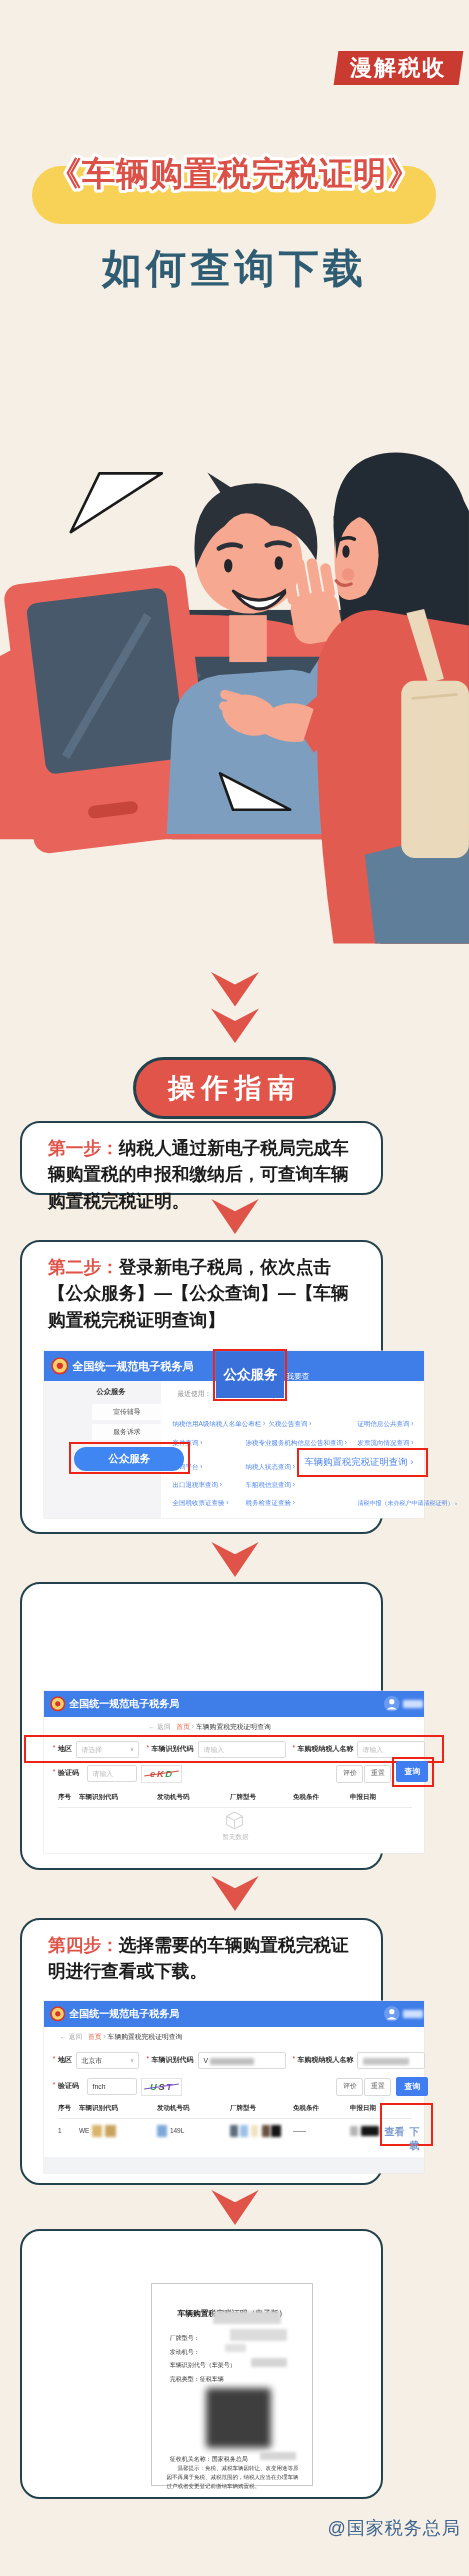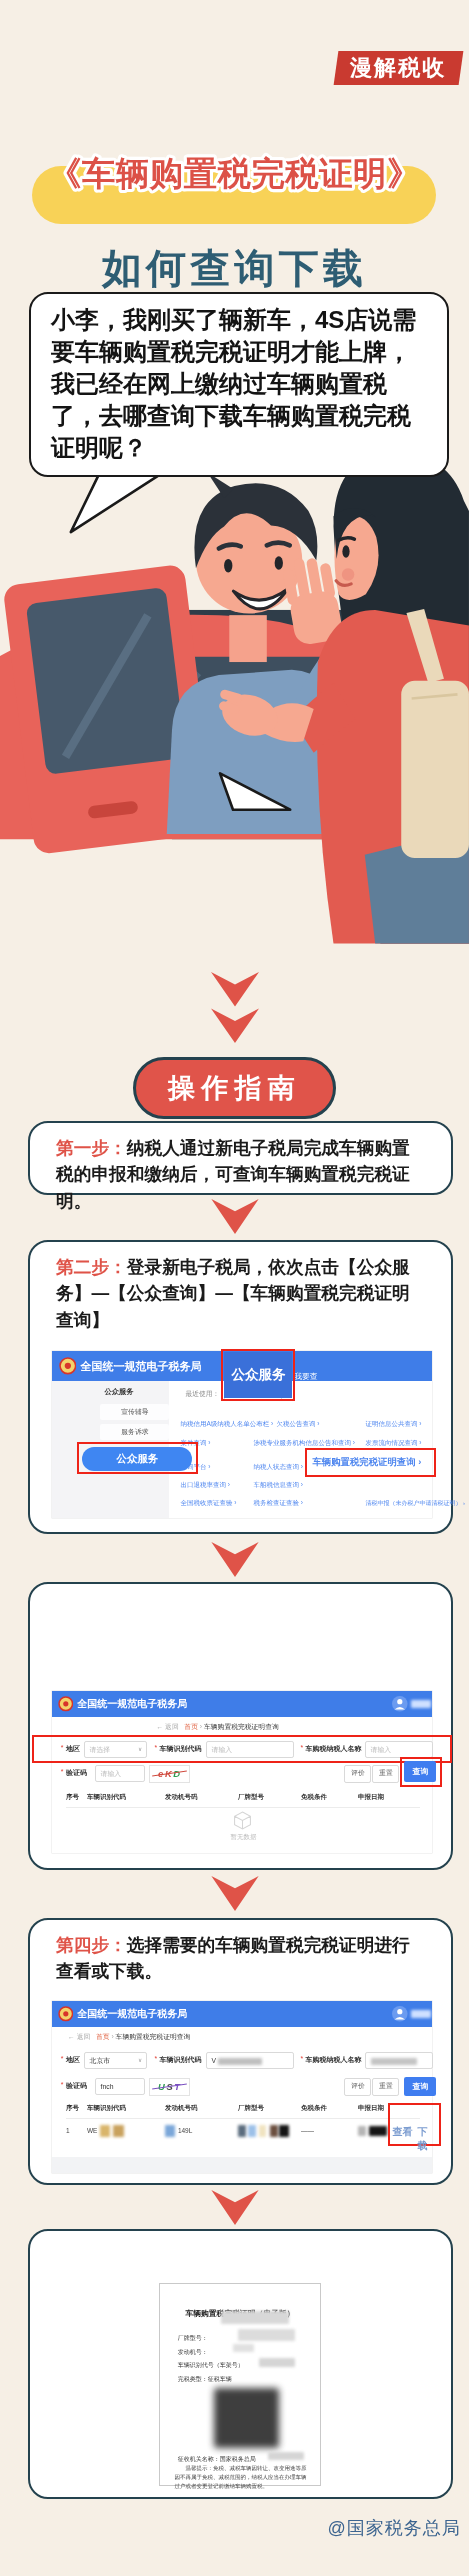--- a/index.html
+++ b/index.html
@@ -25,21 +25,21 @@
   
   .scene{position:absolute;left:0;top:438px;z-index:1;}
   
   .chev{position:absolute;left:211px;z-index:2;}
   
   .pill{position:absolute;left:133px;top:1057px;width:203px;height:62px;background:#e0544a;
         border:3.1px solid #24424e;border-radius:31px;box-sizing:border-box;display:flex;
         align-items:center;justify-content:center;}
   .pill span{color:#fff;font-size:27px;font-weight:900;letter-spacing:6.3px;}
   
-  .panel{position:absolute;left:28px;width:425px;background:#fff;border:2.6px solid #24424e;
+  .panel{position:absolute;left:20px;width:363px;background:#fff;border:2.6px solid #24424e;
          border-radius:20px;box-sizing:border-box;}
   .step-par{padding:11.5px 26px 0;font-size:17.7px;line-height:26.6px;font-weight:700;color:#1b1b1b;}
   .step-label{color:#df5348;}
   
   .shot{position:absolute;background:#fff;box-shadow:0 0 0 0.5px #e6e6e6;overflow:visible;}
   .shot-head{position:absolute;left:0;top:0;right:0;background:#3f7de8;display:flex;align-items:center;}
   .site-name{color:#fff;font-weight:700;margin-left:4.2px;}
   .nav-item{color:#fff;margin-left:10.4px;font-size:7.8px;margin-top:20px;}
   .rframe{position:absolute;border:2.6px solid #ee2318;box-sizing:border-box;z-index:5;}
   .lnk{position:absolute;color:#4e86ef;font-size:6.5px;white-space:nowrap;}
@@ -130,23 +130,20 @@
         <ellipse cx="480" cy="532" rx="54" ry="38" fill="#f6a890"></ellipse>
         <rect x="414" y="498" width="44" height="18" rx="9" fill="#f6a890"></rect>
         <rect x="418" y="520" width="40" height="18" rx="9" fill="#f6a890"></rect>
       </g>
       <path d="M 780 336 L 822 470 L 852 462 L 814 328 Z" fill="#ead9ba"></path>
       <rect x="770" y="466" width="130" height="340" rx="26" fill="#ead9ba"></rect>
       <line x1="790" y1="500" x2="878" y2="492" stroke="#d9c69f" stroke-width="5"></line>
     </g>
   </svg>
 
-  <div class="bubble bub1">
-    <span>小李，我刚买了辆新车，4S店说需要车辆购置税完税证明才能上牌，我已经在网上缴纳过车辆购置税了，去哪查询下载车辆购置税完税证明呢？</span>
-  </div>
   <svg class="tail" style="left:63px;top:472px;" width="156" height="63" viewBox="0 0 300 120">
     <path d="M 70 2 L 190 2 L 15 115 Z" fill="#ffffff" stroke="#1a1a1a" stroke-width="5" stroke-linejoin="round"></path>
   </svg>
 
   <svg class="tail" style="left:207px;top:770px;" width="104" height="42" viewBox="0 0 200 80">
     <path d="M 50 76 L 160 76 L 25 6 Z" fill="#ffffff" stroke="#1a1a1a" stroke-width="5" stroke-linejoin="round"></path>
   </svg>
 
   <svg class="chev" style="top:972px;" width="48" height="73" viewBox="0 0 92 140">
     <polygon points="0,0 46,24 92,0 46,66" fill="#df5348"></polygon>
@@ -202,21 +199,21 @@
       <span class="lnk" style="left:224px;top:69px;"><span>欠税公告查询</span> <span>›</span></span>
       <span class="lnk" style="left:313px;top:69px;"><span>证明信息公共查询</span> <span>›</span></span>
 
       <span class="lnk" style="left:128px;top:88px;"><span>案件查询</span> <span>›</span></span>
       <span class="lnk" style="left:201px;top:88px;"><span>涉税专业服务机构信息公告和查询</span> <span>›</span></span>
       <span class="lnk" style="left:313px;top:88px;"><span>发票流向情况查询</span> <span>›</span></span>
 
       <span class="lnk" style="left:128px;top:112px;"><span>查询平台</span> <span>›</span></span>
       <span class="lnk" style="left:201px;top:112px;"><span>纳税人状态查询</span> <span>›</span></span>
       <div class="rframe" style="left:253px;top:97px;width:131px;height:29px;"></div>
-      <span class="lnk" style="left:260px;top:105px;font-size:9.4px;font-weight:700;z-index:6;"><span>车辆购置税完税证明查询</span> <span>›</span></span>
+      <span class="lnk" style="left:260px;top:105px;font-size:9.4px;font-weight:400;z-index:6;"><span>车辆购置税完税证明查询</span> <span>›</span></span>
 
       <span class="lnk" style="left:128px;top:130px;"><span>出口退税率查询</span> <span>›</span></span>
       <span class="lnk" style="left:201px;top:130px;"><span>车船税信息查询</span> <span>›</span></span>
 
       <span class="lnk" style="left:128px;top:148px;"><span>全国税收票证查验</span> <span>›</span></span>
       <span class="lnk" style="left:201px;top:148px;"><span>税务检查证查验</span> <span>›</span></span>
       <span class="lnk" style="left:313px;top:148px;font-size:6px;"><span>清税申报（未办税户申请清税证明）</span> <span>›</span></span>
     </div>
   </div>
 

